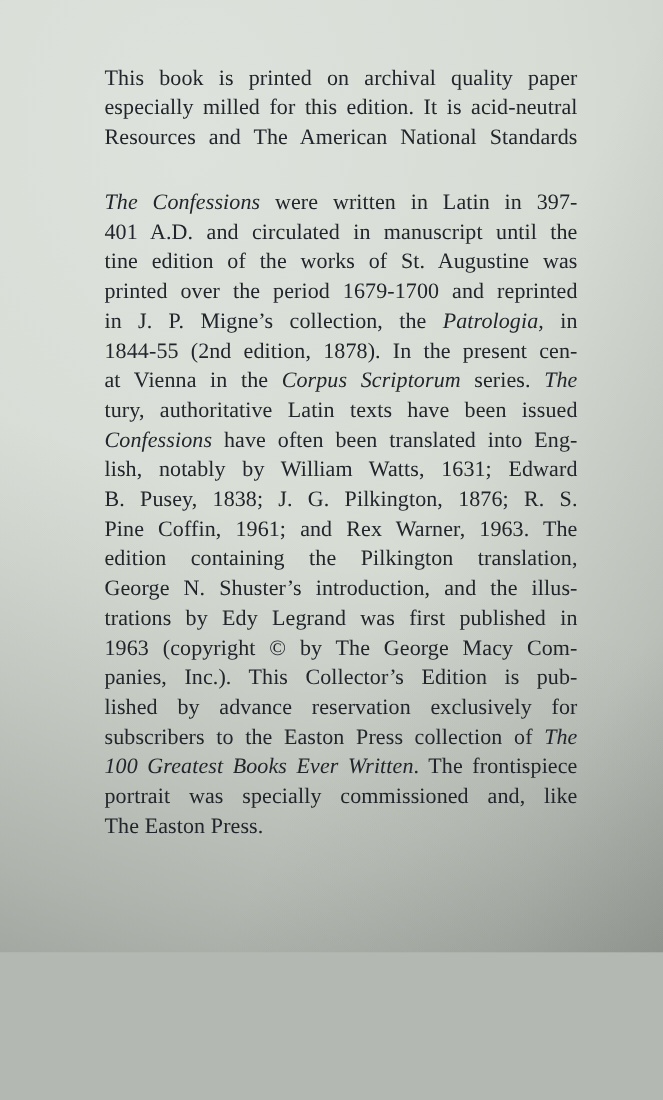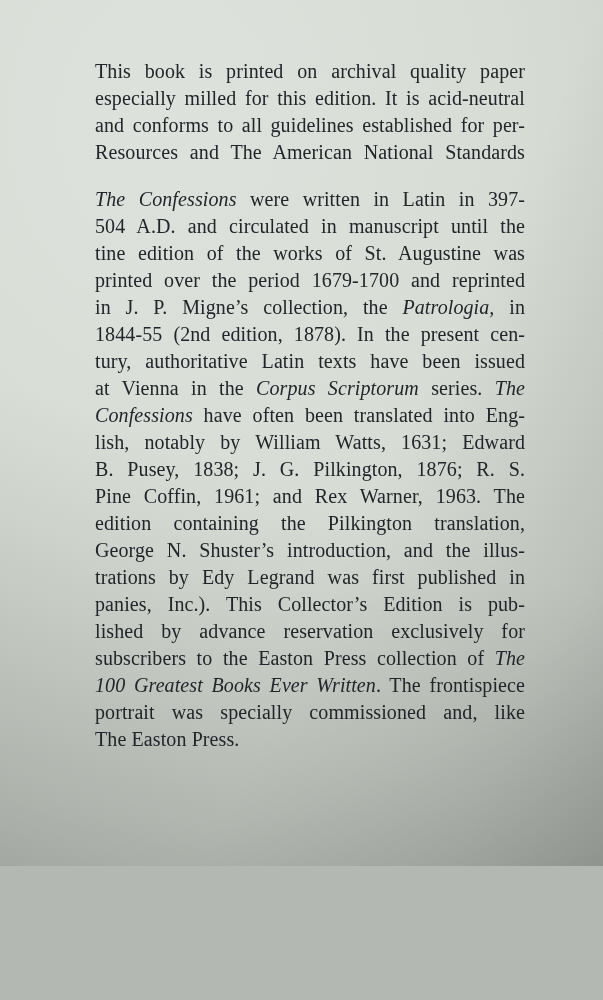--- a/index.html
+++ b/index.html
@@ -21,21 +21,21 @@
   }
   .text-block {
     position: absolute;
     left: 95px;
     top: 58px;
     width: 430px;
     font-size: 20px;
     line-height: 27px;
     letter-spacing: 0.1px;
   }
-  .paragraph + .paragraph { margin-top: 20px; }
+  .paragraph + .paragraph { margin-top: 32px; }
   .line {
     height: 27px;
     overflow: hidden;
     text-align: justify;
     text-justify: inter-word;
   }
   .line::after {
     content: "";
     display: inline-block;
     width: 100%;
@@ -85,39 +85,39 @@
 </style>
 </head>
 <body>
 
 <div class="photo">
 
   <div class="text-block">
       <div class="paragraph">
         <div class="line"><span class="">This book is printed on archival quality paper</span></div>
         <div class="line"><span class="">especially milled for this edition. It is acid-neutral</span></div>
-        <div class="line"><span class="">and conforms to all guidelines established for per-</span></div>
         <div class="line"><span class="">Resources and The American National Standards</span></div>
       </div>
       <div class="paragraph">
         <div class="line"><span class="it">The Confessions</span><span class=""> were written in Latin in 397-</span></div>
-        <div class="line"><span class="">504 A.D. and circulated in manuscript until the</span></div>
+        <div class="line"><span class="">401 A.D. and circulated in manuscript until the</span></div>
         <div class="line"><span class="">tine edition of the works of St. Augustine was</span></div>
         <div class="line"><span class="">printed over the period 1679-1700 and reprinted</span></div>
         <div class="line"><span class="">in J. P. Migne’s collection, the </span><span class="it">Patrologia,</span><span class=""> in</span></div>
         <div class="line"><span class="">1844-55 (2nd edition, 1878). In the present cen-</span></div>
+        <div class="line"><span class="">at Vienna in the </span><span class="it">Corpus Scriptorum</span><span class=""> series. </span><span class="it">The</span></div>
         <div class="line"><span class="">tury, authoritative Latin texts have been issued</span></div>
-        <div class="line"><span class="">at Vienna in the </span><span class="it">Corpus Scriptorum</span><span class=""> series. </span><span class="it">The</span></div>
         <div class="line"><span class="it">Confessions</span><span class=""> have often been translated into Eng-</span></div>
         <div class="line"><span class="">lish, notably by William Watts, 1631; Edward</span></div>
         <div class="line"><span class="">B. Pusey, 1838; J. G. Pilkington, 1876; R. S.</span></div>
         <div class="line"><span class="">Pine Coffin, 1961; and Rex Warner, 1963. The</span></div>
         <div class="line"><span class="">edition containing the Pilkington translation,</span></div>
         <div class="line"><span class="">George N. Shuster’s introduction, and the illus-</span></div>
         <div class="line"><span class="">trations by Edy Legrand was first published in</span></div>
+        <div class="line"><span class="">1963 (copyright © by The George Macy Com-</span></div>
         <div class="line"><span class="">panies, Inc.). This Collector’s Edition is pub-</span></div>
         <div class="line"><span class="">lished by advance reservation exclusively for</span></div>
         <div class="line"><span class="">subscribers to the Easton Press collection of </span><span class="it">The</span></div>
         <div class="line"><span class="it">100 Greatest Books Ever Written</span><span class="">. The frontispiece</span></div>
         <div class="line"><span class="">portrait was specially commissioned and, like</span></div>
         <div class="line last"><span class="">The Easton Press.</span></div>
       </div>
     </div>
 
   <div class="printed-line">Printed in the United States of America</div>

